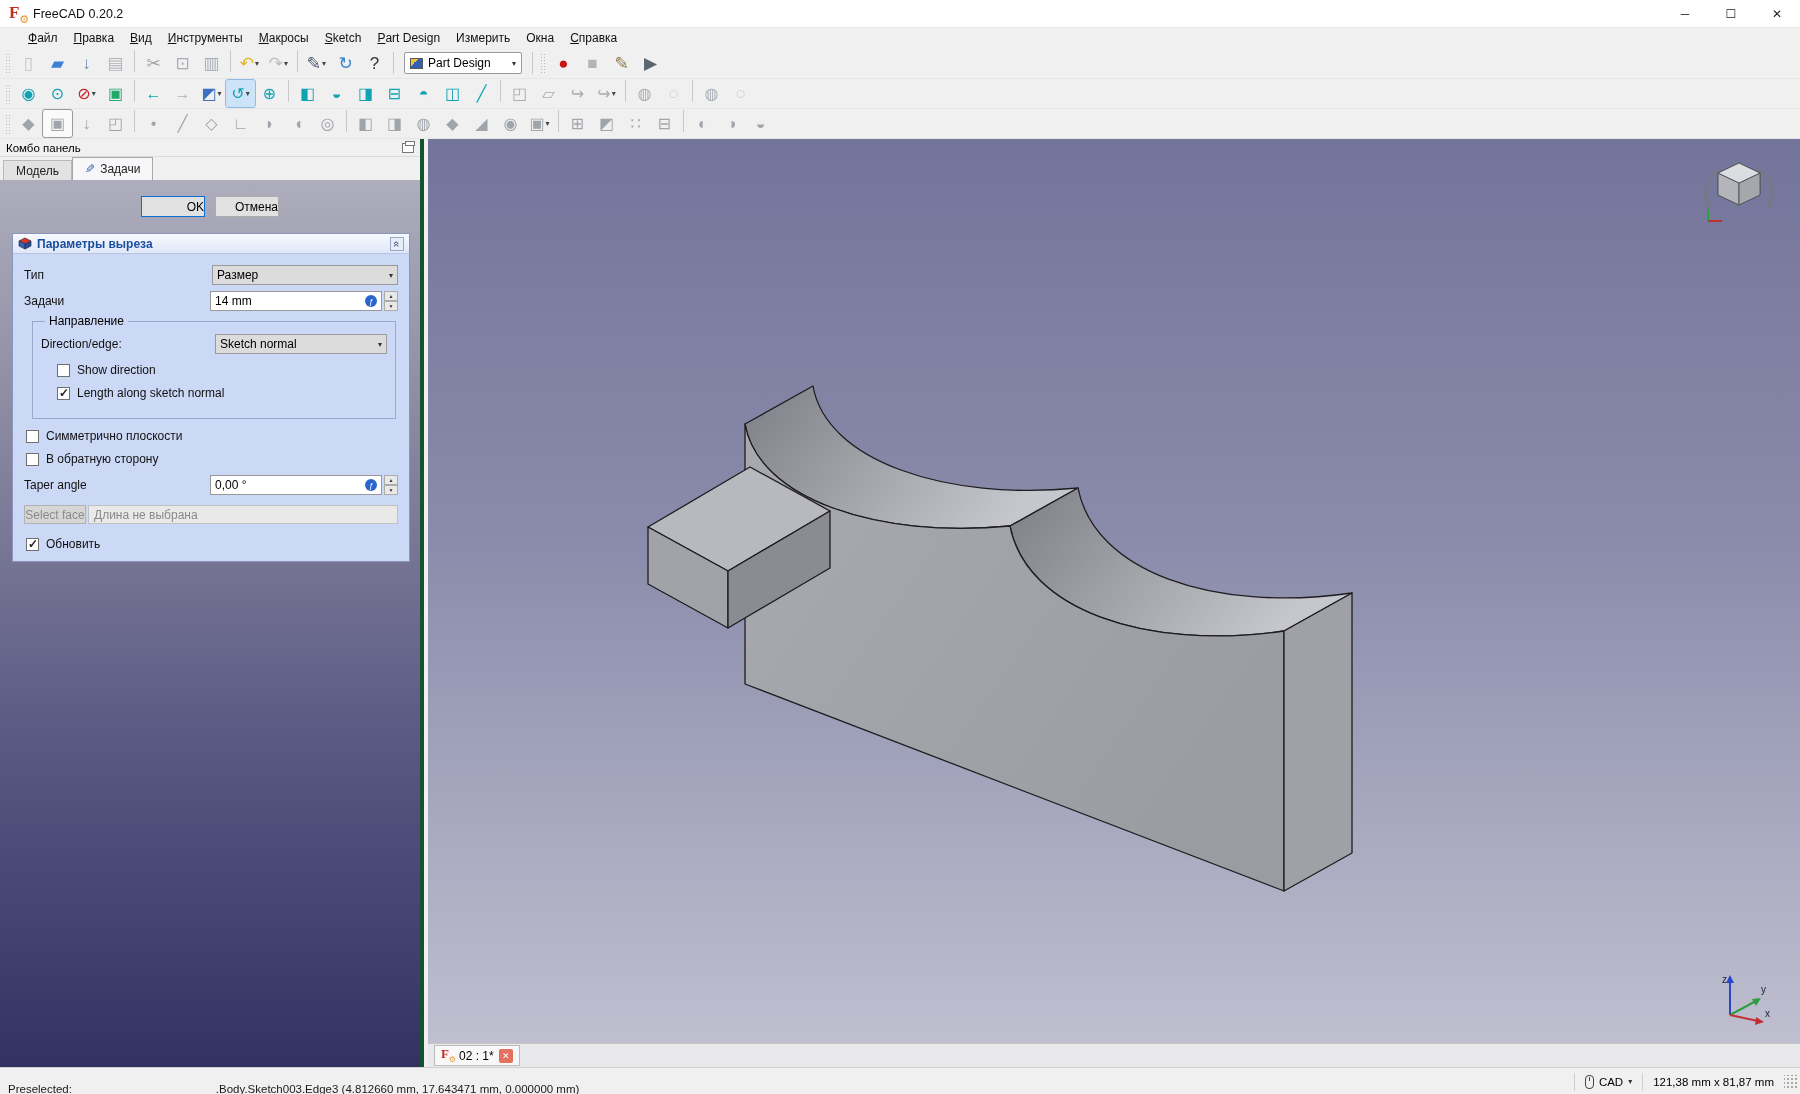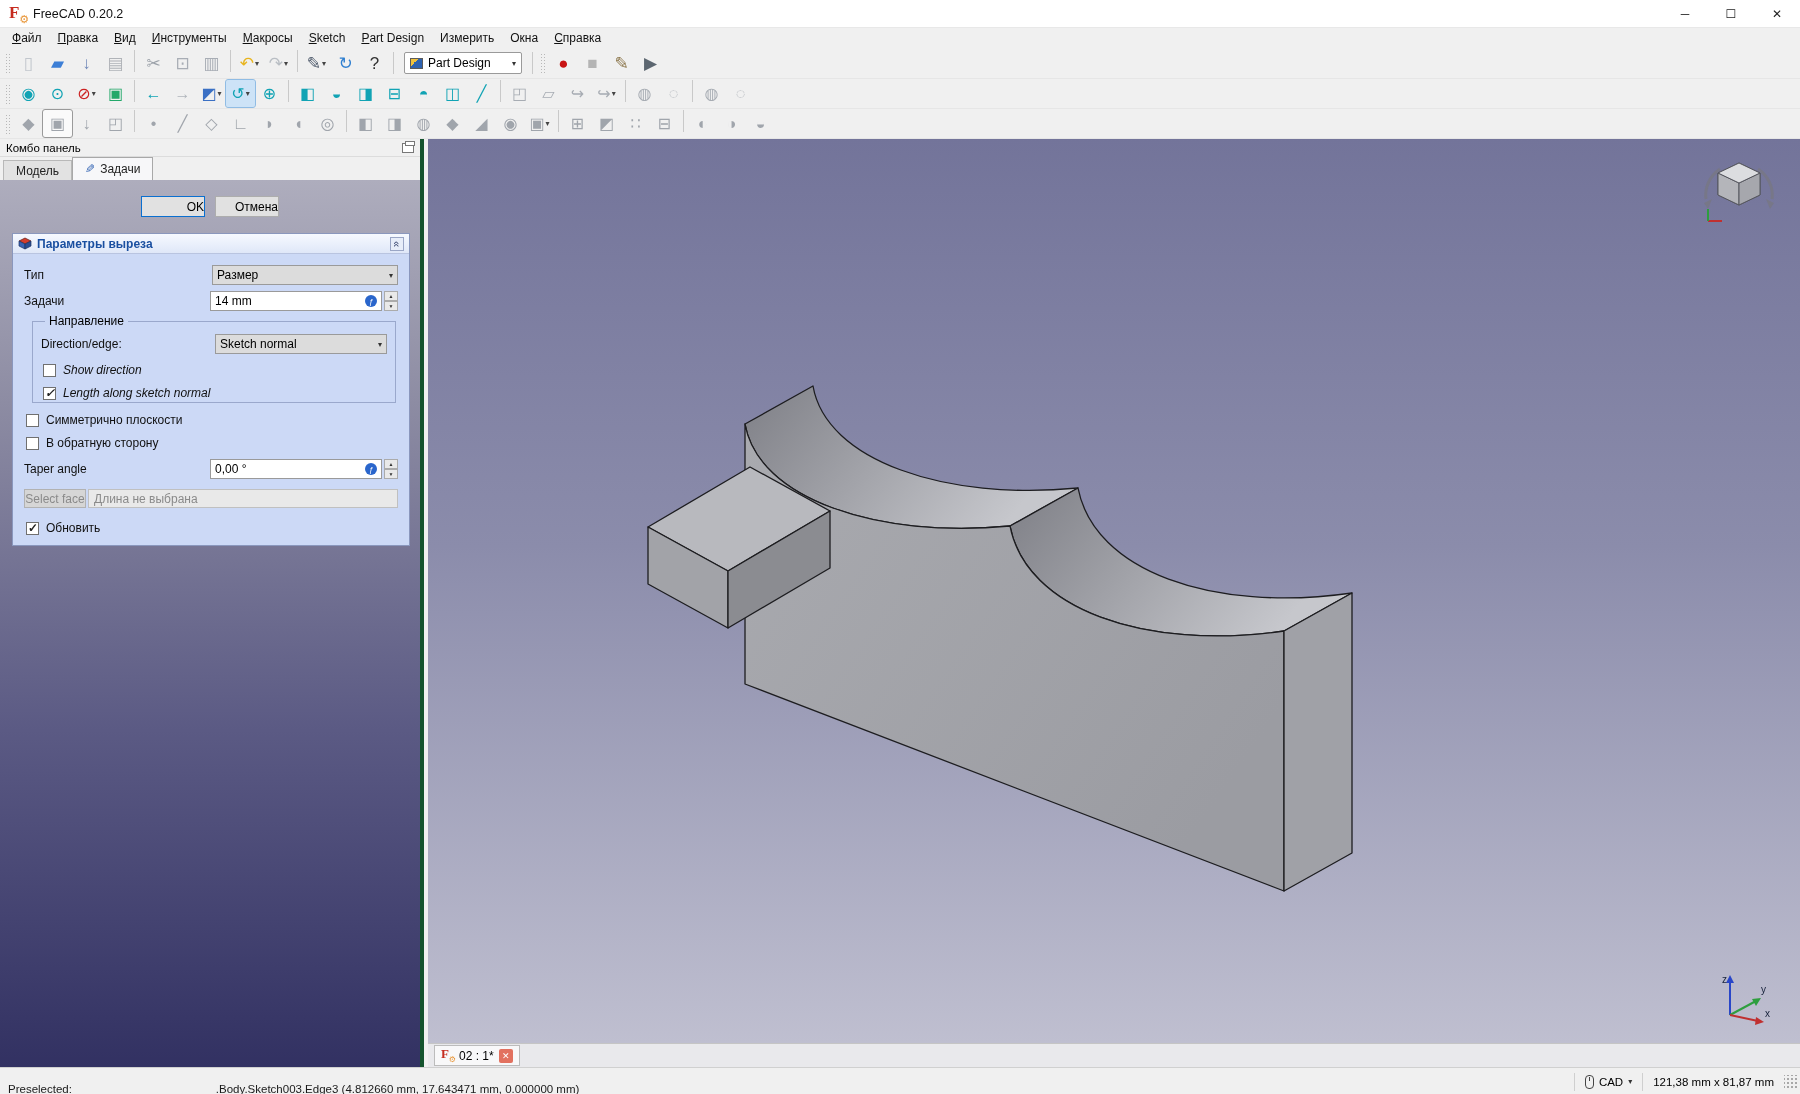--- a/index.html
+++ b/index.html
@@ -9,21 +9,21 @@
   
   .titlebar { height:28px; background:#ffffff; display:flex; align-items:center; border-bottom:1px solid #e8e8e8; }
   .applogo { width:18px; height:18px; margin:0 6px 0 9px; position:relative; }
   .applogo .f { position:absolute; left:0; top:-2px; color:#c62c20; font-weight:bold; font-size:17px; font-family:"Liberation Serif",serif; }
   .applogo .gear { position:absolute; right:-2px; bottom:-3px; color:#e8973a; font-size:11px; }
   .apptitle { font-size:12.5px; color:#111; }
   .wincontrols { margin-left:auto; display:flex; height:100%; }
   .winbtn { width:46px; height:100%; display:flex; align-items:center; justify-content:center; font-size:12px; color:#222; }
 
   
-  .menubar { height:20px; background:#f0f0f0; display:flex; align-items:center; padding-left:4px; }
+  .menubar { height:20px; background:#f0f0f0; display:flex; align-items:center; padding-left:20px; }
   .mitem { padding:2px 8px; font-size:12px; color:#111; }
   .mitem u { text-decoration:underline; }
 
   
   .tbrow { background:#f0f0f0; display:flex; align-items:center; padding-left:2px; border-bottom:1px solid #e6e6e6; }
   .tb1 { height:31px; } .tb2 { height:30px; } .tb3 { height:30px; }
   .tgrip { width:6px; height:20px; margin:0 3px; background-image:radial-gradient(#b8b8b8 1px, transparent 1px); background-size:3px 3px; }
   .icbtn { min-width:29px; height:27px; display:flex; align-items:center; justify-content:center; border-radius:2px; position:relative; }
   .icbtn .g { font-size:17px; line-height:1; }
   .tb2 .icbtn .g, .tb3 .icbtn .g { font-size:16px; }
@@ -63,24 +63,24 @@
   .frow { display:flex; align-items:center; margin-bottom:6px; }
   .flabel { font-size:12px; color:#101010; }
   .fctl { margin-left:auto; }
   .ddctl { width:186px; height:20px; background:#dcdcdc; border:1px solid #9a9a9a; display:flex; align-items:center; padding:0 4px; font-size:12px; }
   .ddctl .selarrow { font-size:8px; }
   .spinwrap { display:flex; align-items:center; }
   .spinfield { width:172px; height:20px; background:#ffffff; border:1px solid #9a9a9a; display:flex; align-items:center; padding:0 4px; font-size:12px; }
   .fxdot { margin-left:auto; width:12px; height:12px; border-radius:50%; background:#2a66cc; color:#fff; font-size:8px; display:flex; align-items:center; justify-content:center; font-style:italic; }
   .spins { display:flex; flex-direction:column; margin-left:2px; }
   .spinbtn { width:14px; height:10px; background:#e9e9e9; border:1px solid #ababab; font-size:5px; line-height:8px; text-align:center; color:#333; }
-  .groupbox { border:1px solid #9aa8cc; margin:10px 2px 10px 8px; padding:8px 8px 2px 8px; position:relative; }
+  .groupbox { border:1px solid #9aa8cc; margin:10px 2px 10px 8px; padding:8px 8px 18px 8px; position:relative; }
   .grouplegend { position:absolute; top:-8px; left:12px; background:#ccd9f6; padding:0 4px; font-size:12px; }
   .cbrow { display:flex; align-items:center; gap:7px; margin:9px 2px 0 2px; }
-  .groupbox .cbrow { margin-left:2px;font-style:italic; }
+  .groupbox .cbrow { margin-left:16px; }
   .cb { width:13px; height:13px; background:#fff; border:1px solid #707070; position:relative; flex:none; }
   .cb.checked::after { content:"✓"; position:absolute; left:1px; top:-2px; font-size:12px; color:#222; font-weight:bold; }
   .selrow { display:flex; align-items:center; margin-top:10px; gap:2px; }
   .disbtn { width:62px; height:19px; background:#d6d6d6; border:1px solid #b2b2b2; color:#8a8a8a; font-size:12px; }
   .disfield { flex:1; height:19px; background:#e9e9e9; border:1px solid #c0c0c0; color:#8a8a8a; font-size:12px; display:flex; align-items:center; padding:0 5px; }
 
   
   .splitter { width:4px; background:#f0f0f0; }
   .vpwrap { flex:1; display:flex; flex-direction:column; }
   .viewport { position:relative; height:904px; background:linear-gradient(180deg,#73749a 0%,#8b8cab 45%,#bfbfd0 100%); overflow:hidden; }

